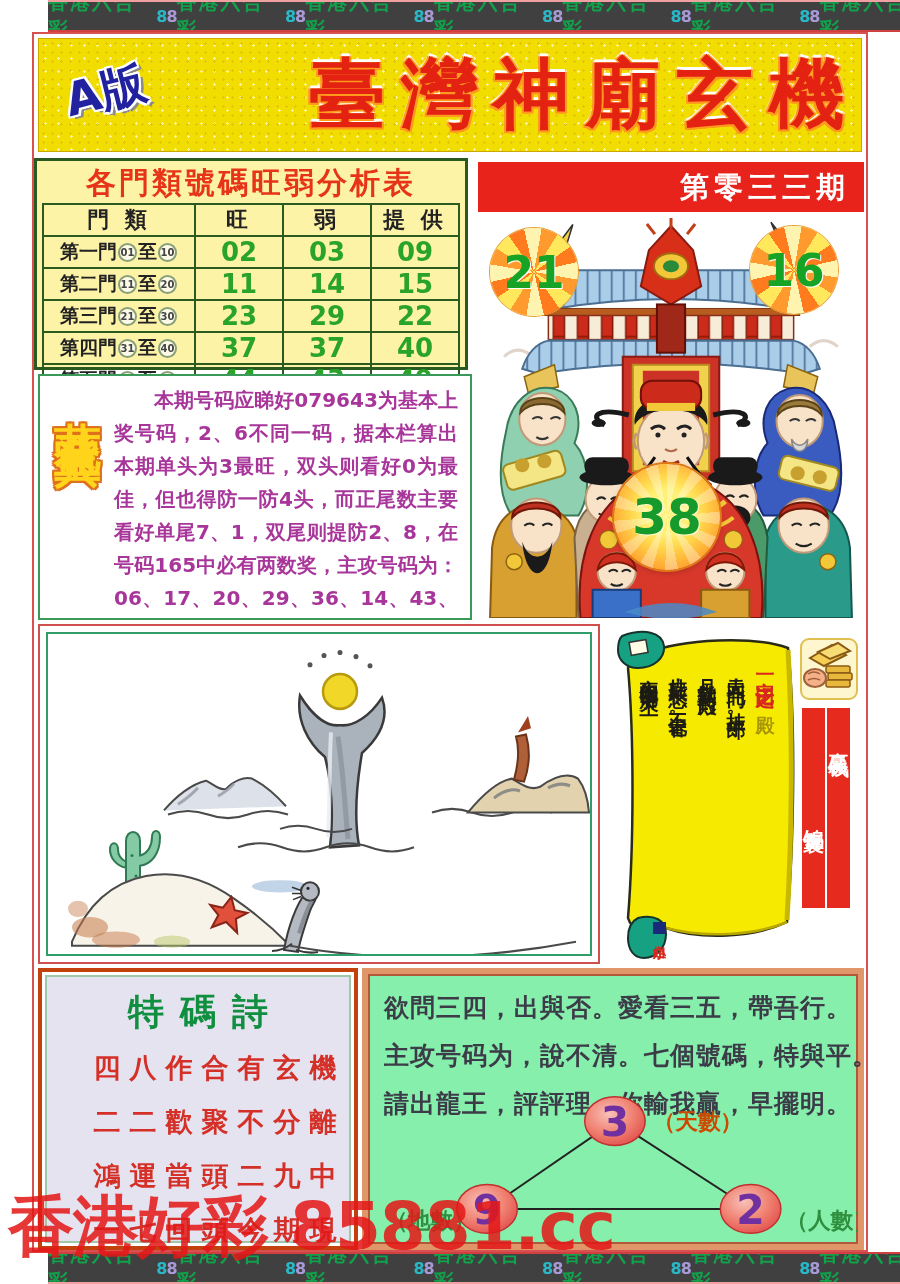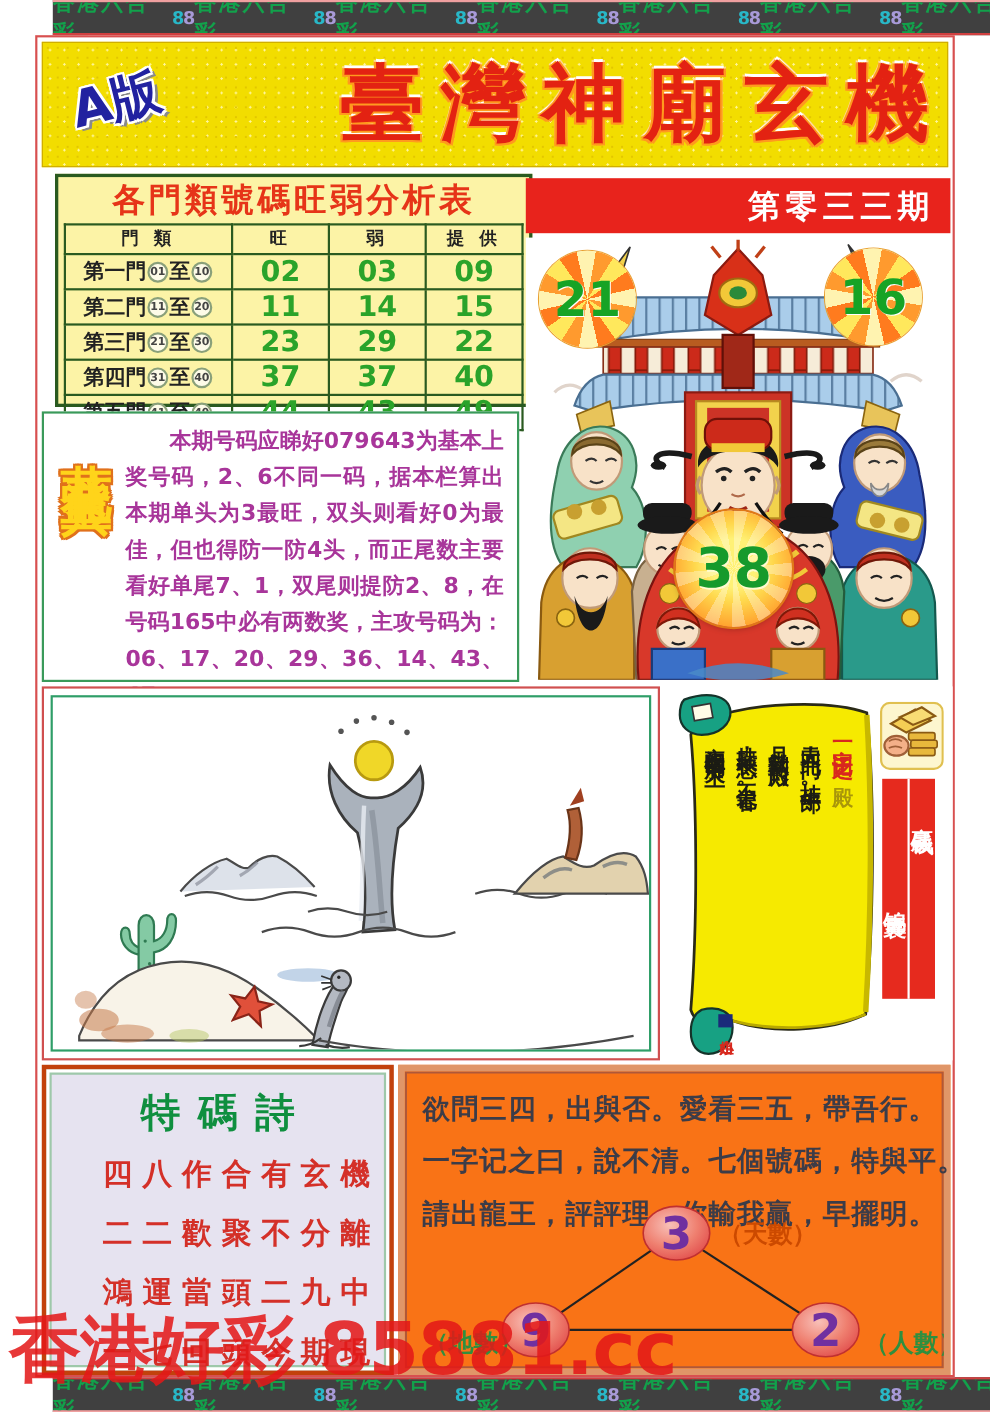--- a/index.html
+++ b/index.html
@@ -36,26 +36,26 @@
     background-image:radial-gradient(#e3c600 1.2px, transparent 1.3px), radial-gradient(#fff59e 1px, transparent 1.1px);
     background-size:9px 9px, 13px 13px; border:1px solid #cda900;
     display:flex; align-items:center; }
   .edition { position:absolute; left:26px; top:22px; transform:rotate(-14deg);
     font-size:46px; font-weight:bold; color:#2222a0;
     text-shadow:2px 0 0 #fff,-2px 0 0 #fff,0 2px 0 #fff,0 -2px 0 #fff,2px 2px 0 #fff,-2px -2px 0 #fff,2px -2px 0 #fff,-2px 2px 0 #fff,4px 4px 0 #8a8a8a; }
   .main-title { width:100%; text-align:right; padding-left:104px; font-size:76px; font-weight:bold; color:#e32212; letter-spacing:16px;
     text-shadow:2px 0 0 #ff9a1e,-2px 0 0 #ff9a1e,0 2px 0 #ff9a1e,0 -3px 0 #ffffff,2px 2px 0 #ff9a1e,-2px 2px 0 #ff9a1e,2px -2px 0 #ffd890,-2px -2px 0 #ffd890; }
 
   
-  .table-box { position:absolute; left:16px; top:124px; width:434px; height:212px;
+  .table-box { position:absolute; left:0; top:124px; width:434px; height:212px;
     background:#fcf3a6; border:3px solid #2a5a20; padding:4px 5px; }
   .table-title { text-align:center; font-size:30px; font-weight:bold; color:#e63418; letter-spacing:3px; height:38px; line-height:36px; }
   table.an { width:100%; border-collapse:collapse; }
   table.an th, table.an td { border:2px solid #2a5a20; text-align:center; height:27px; }
-  table.an th { font-size:16px; color:#222; letter-spacing:4px; }
+  table.an th { font-size:22px; color:#222; letter-spacing:4px; }
   td.gate { font-size:19px; font-weight:bold; color:#222; white-space:nowrap; }
   td.gate .circ { display:inline-flex; align-items:center; justify-content:center; width:19px; height:19px;
     border:2px solid #8aa07a; border-radius:50%; font-size:10px; font-weight:bold; color:#444; background:#fdfbe8;
     vertical-align:middle; margin:0 1px; }
   td.val { font-size:26px; font-weight:bold; color:#2aa32a; width:88px; }
 
   
   .issue-banner { position:absolute; left:444px; top:128px; width:386px; height:50px; background:#e8231c;
     color:#fff; font-size:29px; font-weight:bold; letter-spacing:5px; text-align:right; line-height:50px; padding-right:14px; }
 
@@ -104,21 +104,21 @@
     color:#fff; font-size:21px; font-weight:bold; letter-spacing:4px; }
   .wb-bottom span { top:104px; } .wb-top span { top:28px; }
 
   
   .poem-box { position:absolute; left:4px; top:934px; width:320px; height:282px; background:#e6e3f0;
     border:4px solid #c2410c; box-shadow:inset 0 0 0 3px #ffffff, inset 0 0 0 5px #9ec8aa; }
   .poem-title { text-align:center; font-size:36px; font-weight:bold; color:#0f8f3f; letter-spacing:16px; text-indent:16px; padding:16px 0 4px; }
   .poem-line { text-align:center; font-size:27px; font-weight:bold; color:#d43028; letter-spacing:9px; text-indent:9px; line-height:54px;padding-left:34px; }
 
   
-  .riddle-box { position:absolute; left:328px; top:934px; width:502px; height:282px; background:#f97316;
+  .riddle-box { position:absolute; left:328px; top:934px; width:502px; height:282px; background:#86efac;
     border:6px solid #e09668; box-shadow:inset 0 0 0 2px #b05838; padding:10px 16px; }
   .r-line { font-size:25px; font-weight:bold; color:#3c3c48; line-height:48px; letter-spacing:1px; white-space:nowrap; }
   .tri-svg { position:absolute; left:0; bottom:2px; width:100%; height:152px; }
 
   
   .watermark { position:absolute; left:8px; top:1182px; z-index:60; white-space:nowrap;
     font-size:66px; font-weight:bold; color:#e41818; opacity:.86; letter-spacing:-1px; }
 
   svg text { font-family:"DejaVu Sans","Liberation Sans",sans-serif; }
 </style>
@@ -520,21 +520,21 @@
     <div class="poem-box">
       <div class="poem-title">特碼詩</div>
       <div class="poem-line">四八作合有玄機</div>
       <div class="poem-line">二二歡聚不分離</div>
       <div class="poem-line">鴻運當頭二九中</div>
       <div class="poem-line">一七回頭今期現</div>
     </div>
 
     <div class="riddle-box">
       <div class="r-line">欲問三四，出與否。愛看三五，帶吾行。</div>
-      <div class="r-line">一字记之曰，說不清。七個號碼，特與平。</div>
+      <div class="r-line">主攻号码为，說不清。七個號碼，特與平。</div>
       <div class="r-line">請出龍王，評評理。你輸我贏，早擺明。</div>
       <svg class="tri-svg" viewBox="0 0 502 152">
         <defs>
           <radialGradient id="badge" cx="40%" cy="35%" r="75%">
             <stop offset="0%" stop-color="#f8c0b8"></stop>
               <stop offset="55%" stop-color="#ef8070"></stop>
               <stop offset="100%" stop-color="#e04848"></stop>
           </radialGradient>
         </defs>
         <line x1="253" y1="30" x2="122" y2="120" stroke="#222" stroke-width="2"></line>

